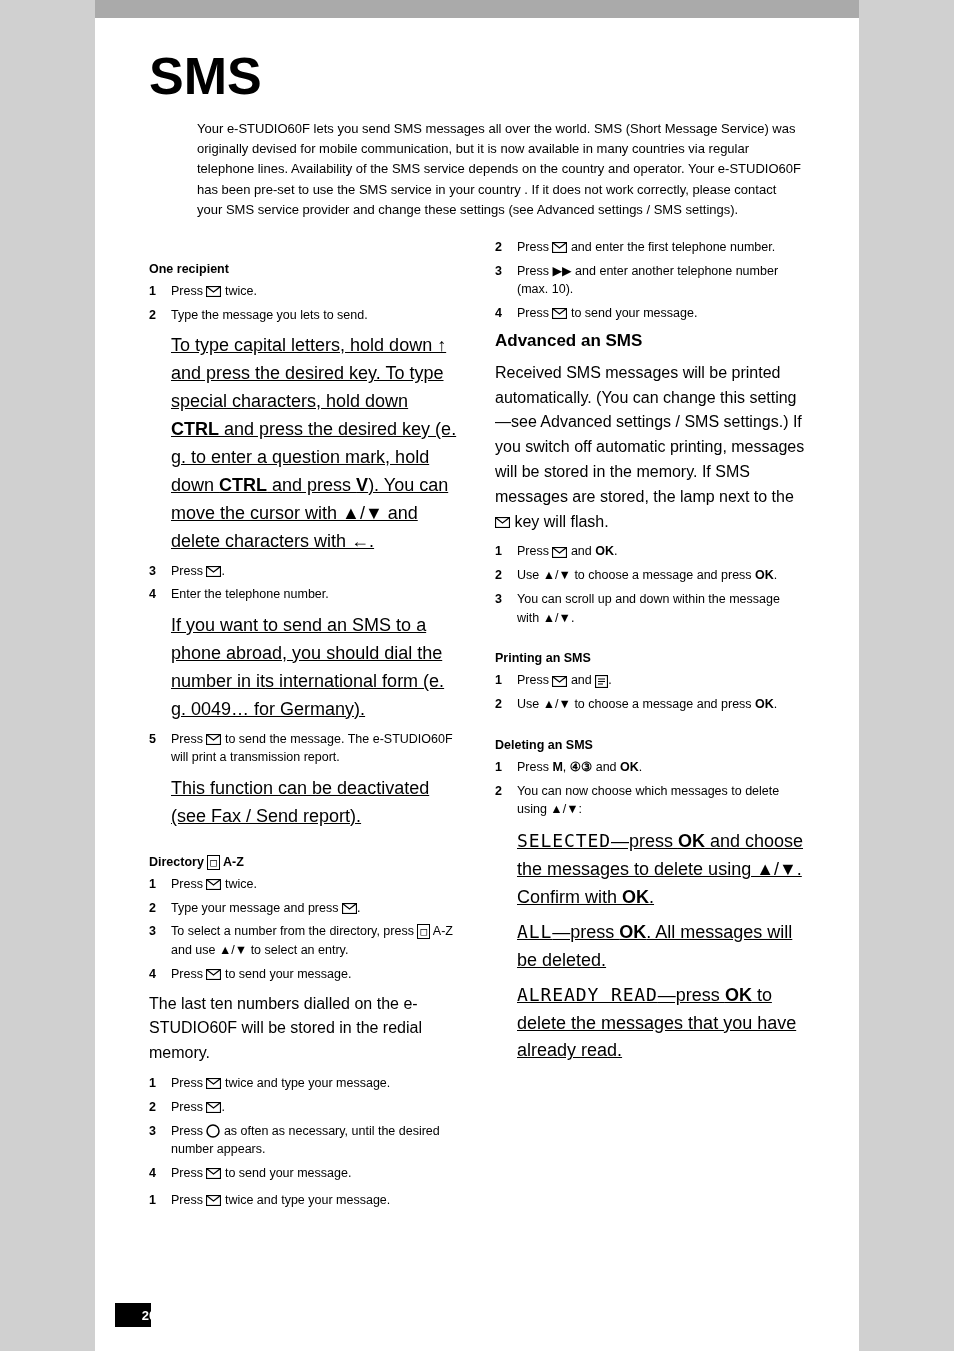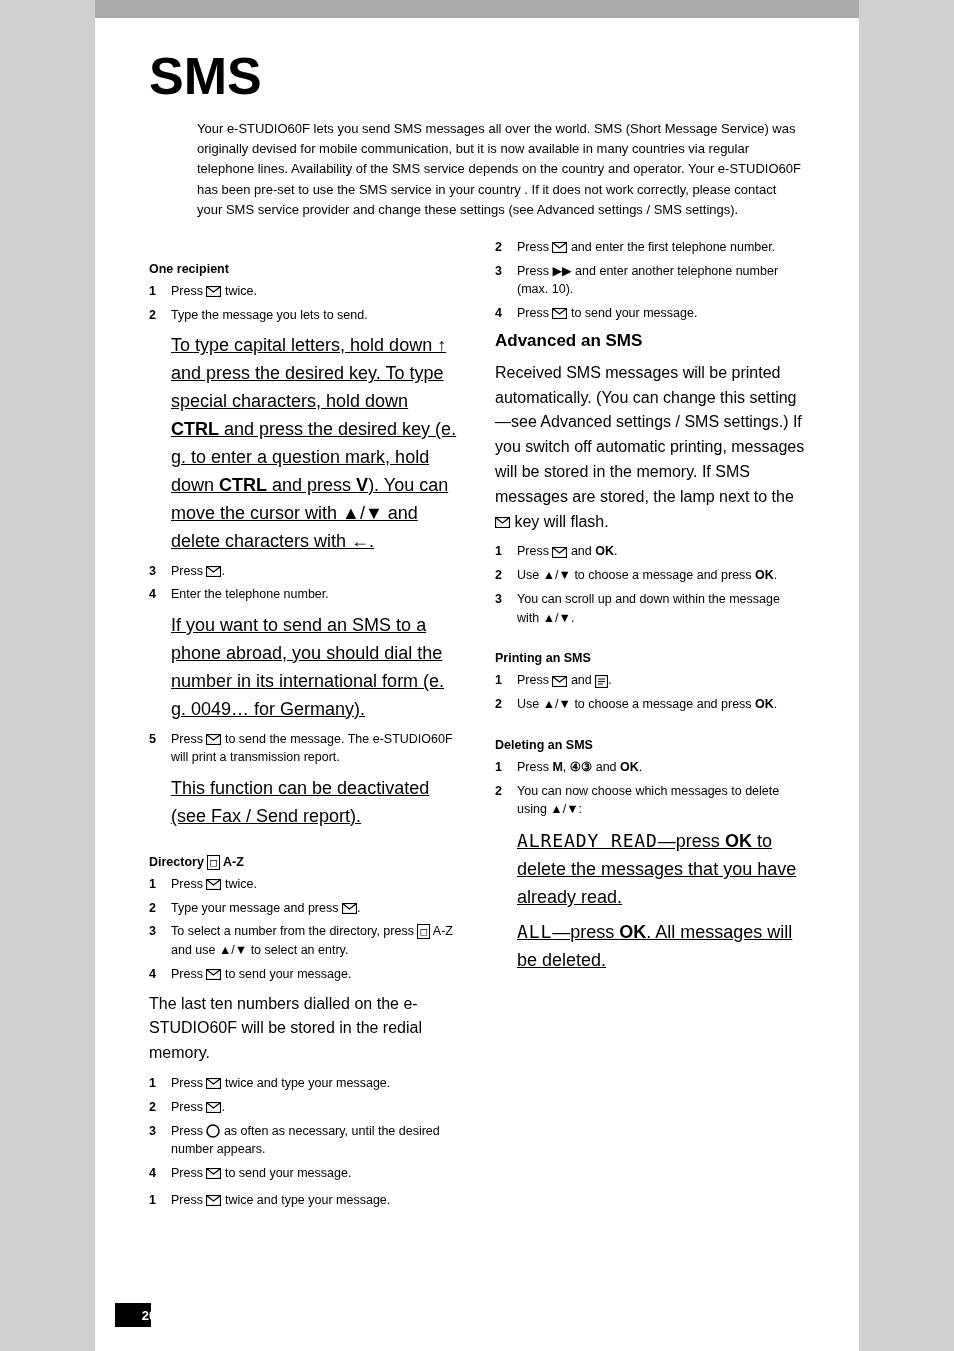--- a/index.html
+++ b/index.html
@@ -327,26 +327,29 @@
         <li>
           <span class="step-num">1</span>
           <span class="step-content">Press <b>M</b>, <b>④③</b> and <b>OK</b>.</span>
         </li>
         <li>
           <span class="step-num">2</span>
           <span class="step-content">You can now choose which messages to delete using ▲/▼:</span>
         </li>
       </ol>
 
+      <p class="note-text">
+        <span class="selected-text">SELECTED</span>—press <b>OK</b> and choose the messages to delete using ▲/▼. Confirm with <b>OK</b>.
+      </p>
+
+      <p class="note-text">
+        <span class="selected-text">ALL</span>—press <b>OK</b>. All messages will be deleted.
+      </p>
 
       <p class="note-text">
         <span class="selected-text">ALREADY READ</span>—press <b>OK</b> to delete the messages that you have already read.
-      </p>
-
-      <p class="note-text">
-        <span class="selected-text">ALL</span>—press <b>OK</b>. All messages will be deleted.
       </p>
 
     </div>
   </div>
 
   <div class="page-number">20</div>
 </div>
 
 </body></html>

